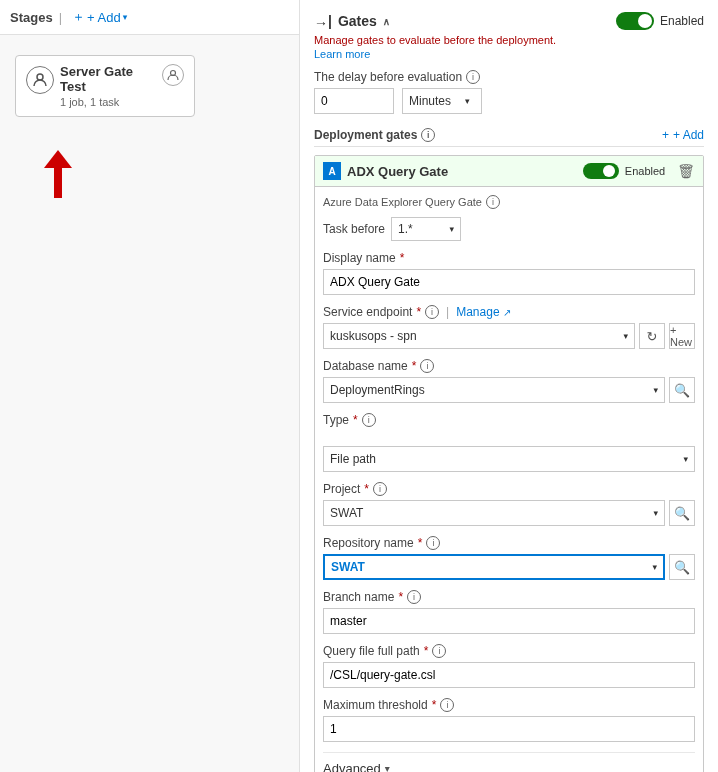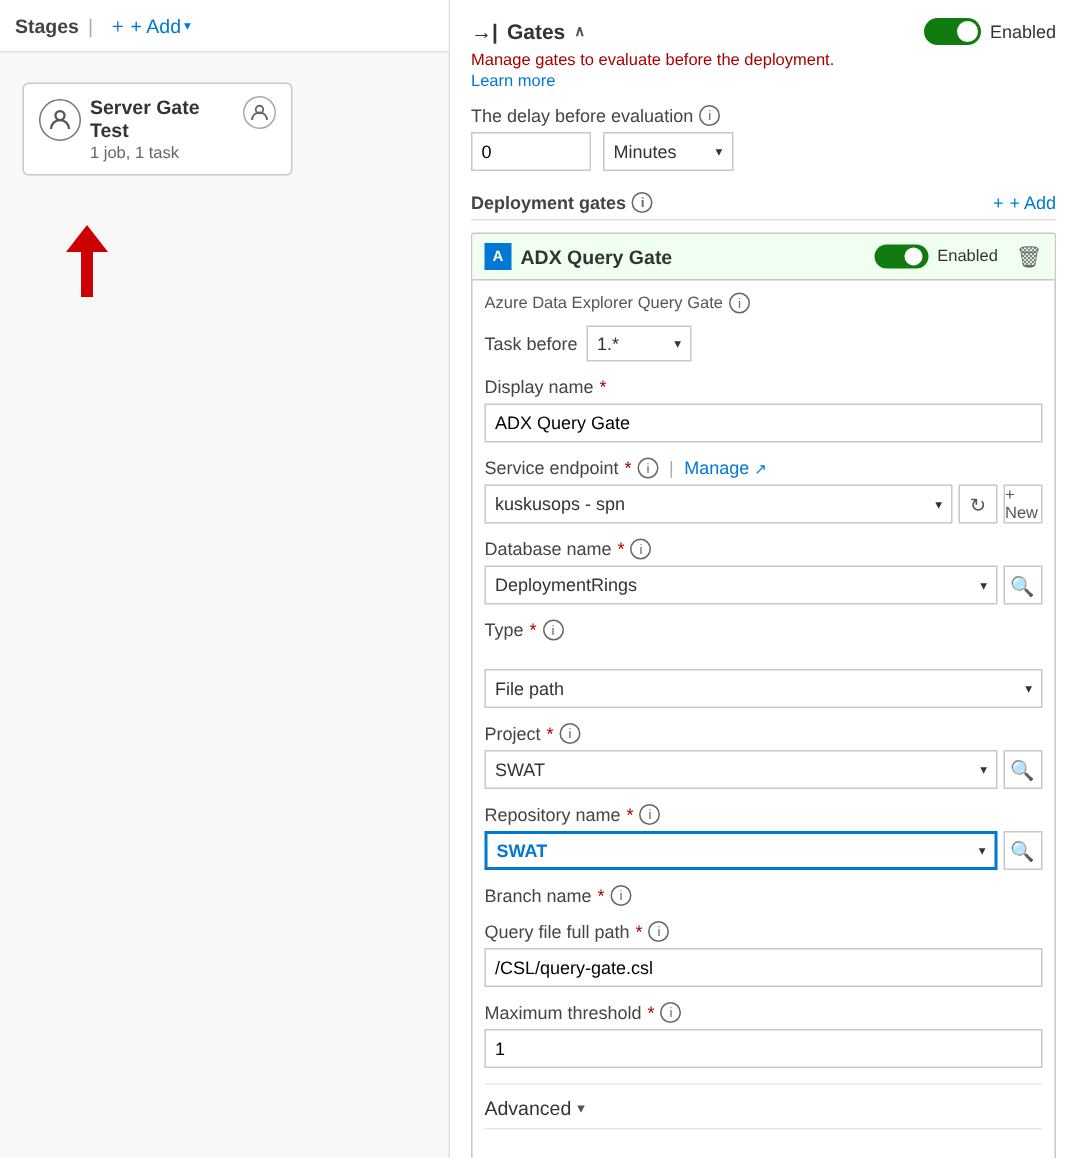--- a/index.html
+++ b/index.html
@@ -156,21 +156,21 @@
       font-size: 12px;
       outline: none;
     }
     .delay-select {
       height: 26px;
       border: 1px solid #c8c8c8;
       padding: 2px 6px;
       font-size: 12px;
       background: #fff;
       cursor: pointer;
-      display: flex; align-items: center; gap: 20px;
+      display: flex; align-items: center; gap: 8px;
       min-width: 80px;
     }
 
     .section-header {
       display: flex; align-items: center; justify-content: space-between;
       padding: 4px 0;
       border-bottom: 1px solid #e0e0e0;
       margin-bottom: 8px;
     }
     .section-title {
@@ -485,20 +485,21 @@
           </div>
         </div>
       </div>
 
       <div class="field-group">
         <div class="field-label">
           <span>Branch name</span>
           <span class="field-label-required"> *</span>
           <span class="info-icon">i</span>
         </div>
+        <input class="text-input" type="text" value="master" style="">
       </div>
 
       <div class="field-group">
         <div class="field-label">
           <span>Query file full path</span>
           <span class="field-label-required"> *</span>
           <span class="info-icon">i</span>
         </div>
         <input class="text-input" type="text" value="/CSL/query-gate.csl" style="">
       </div>

